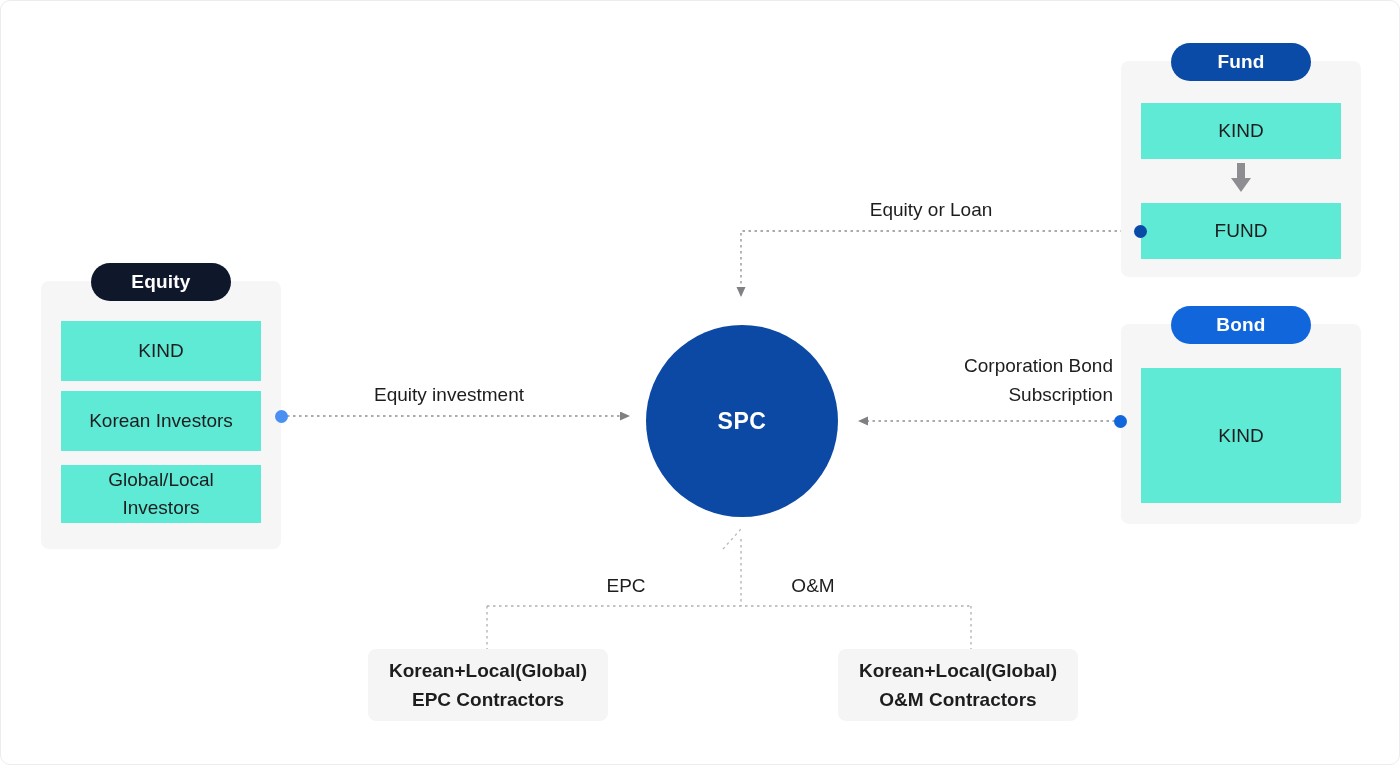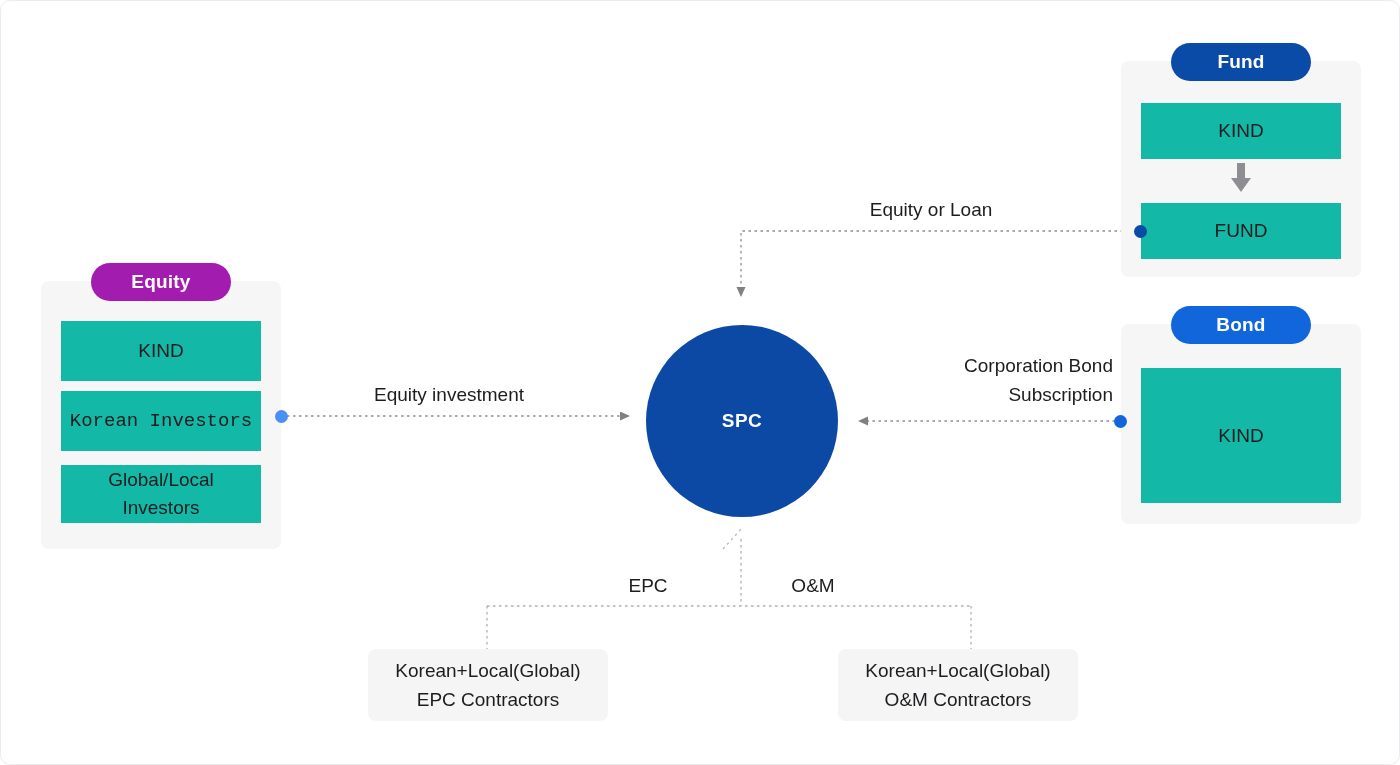--- a/index.html
+++ b/index.html
@@ -44,21 +44,21 @@
     border-radius: 19px;
     color: #ffffff;
     font-size: 19px;
     font-weight: 700;
     text-align: center;
     letter-spacing: 0.2px;
     z-index: 5;
   }
   .cell {
     position: absolute;
-    background: #14b8a6;
+    background: #5eead4;
     box-sizing: border-box;
     display: flex;
     align-items: center;
     justify-content: center;
     text-align: center;
     color: #1d1d1f;
     font-size: 19px;
     line-height: 28px;
     padding: 4px 8px;
   }
@@ -69,21 +69,21 @@
     left: 645px;
     top: 324px;
     width: 192px;
     height: 192px;
     border-radius: 50%;
     background: #0c49a4;
     color: #ffffff;
     display: flex;
     align-items: center;
     justify-content: center;
-    font-size: 19px;
+    font-size: 23px;
     font-weight: 700;
     letter-spacing: 0.5px;
     z-index: 6;
   }
 
   
   .edge-label {
     position: absolute;
     color: #1d1d1f;
     font-size: 19px;
@@ -101,20 +101,21 @@
     display: flex;
     align-items: center;
     justify-content: center;
     text-align: center;
     color: #1d1d1f;
     font-size: 19px;
     line-height: 29px;
     white-space: pre-line;
     box-sizing: border-box;
     padding: 6px 10px;
+    font-weight: bold;
   }
 
   
   .dot {
     position: absolute;
     width: 13px;
     height: 13px;
     border-radius: 50%;
     z-index: 7;
   }
@@ -149,25 +150,25 @@
 
     <line x1="486" y1="605" x2="970" y2="605" stroke="#b0b0b4" stroke-width="1.3" stroke-dasharray="2.5 3.5"></line>
 
     <line x1="486" y1="605" x2="486" y2="648" stroke="#b0b0b4" stroke-width="1.3" stroke-dasharray="2.5 3.5"></line>
 
     <line x1="970" y1="605" x2="970" y2="648" stroke="#b0b0b4" stroke-width="1.3" stroke-dasharray="2.5 3.5"></line>
   </svg>
 
   <div class="panel" style="left:40px; top:280px; width:240px; height:268px;"></div>
 
-  <div class="panel-badge" style="left:90px; top:262px; width:140px; background:#a21caf;">Equity</div>
+  <div class="panel-badge" style="left:90px; top:262px; width:140px; background:#0f172a;">Equity</div>
 
   <div class="cell" style="left:60px; top:320px; width:200px; height:60px;">KIND</div>
 
-  <div class="cell" style="left:60px; top:390px; width:200px; height:60px;font-family:Liberation Mono, monospace;">Korean Investors</div>
+  <div class="cell" style="left:60px; top:390px; width:200px; height:60px;">Korean Investors</div>
 
   <div class="cell" style="left:60px; top:464px; width:200px; height:58px;">Global/Local
 Investors</div>
 
   <div class="dot" style="left:274px; top:409px; background:#4a90f2;"></div>
 
   <div class="panel" style="left:1120px; top:60px; width:240px; height:216px;"></div>
 
   <div class="panel-badge" style="left:1170px; top:42px; width:140px; background:#0b4ba8;">Fund</div>
 
@@ -194,21 +195,21 @@
 
   <div id="spc-node">SPC</div>
 
   <div class="edge-label" style="left:308px; top:379px; width:280px;">Equity investment</div>
 
   <div class="edge-label" style="left:790px; top:194px; width:280px;">Equity or Loan</div>
 
   <div class="edge-label" style="left:872px; top:350px; width:240px;text-align:right;">Corporation Bond
 Subscription</div>
 
-  <div class="edge-label" style="left:587px; top:570px; width:120px;">EPC</div>
+  <div class="edge-label" style="left:565px; top:570px; width:120px;">EPC</div>
 
   <div class="edge-label" style="left:752px; top:570px; width:120px;">O&amp;M</div>
 
   <div class="contractor-box" style="left:367px; top:648px; width:240px; height:72px;">Korean+Local(Global)
 EPC Contractors</div>
 
   <div class="contractor-box" style="left:837px; top:648px; width:240px; height:72px;">Korean+Local(Global)
 O&amp;M Contractors</div>
 
 </div>

